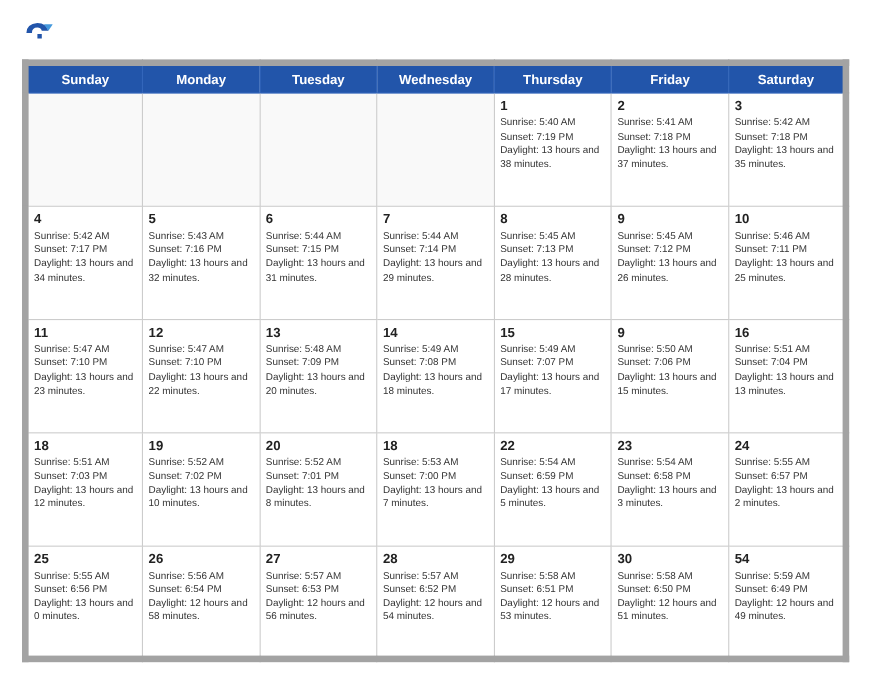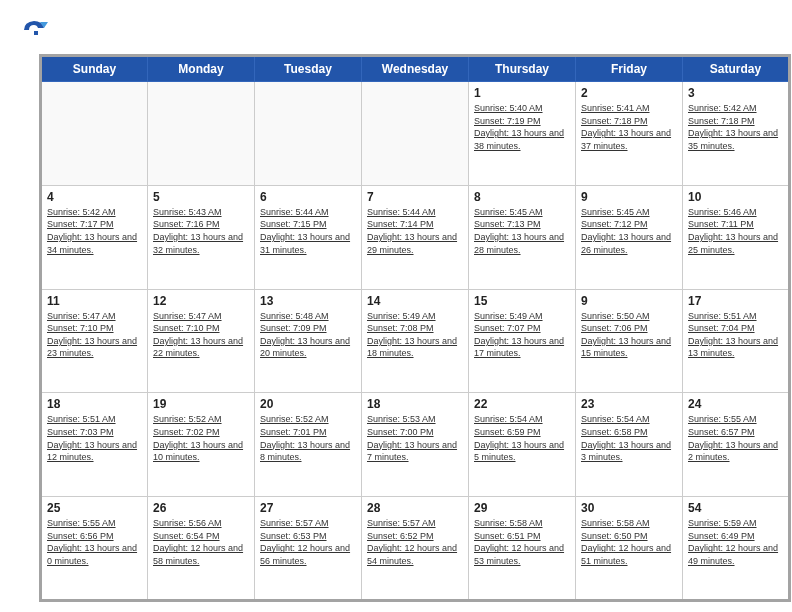--- a/index.html
+++ b/index.html
@@ -50,25 +50,24 @@
       font-weight: bold;
       color: #222;
       line-height: 1.1;
     }
     .location {
       font-size: 14px;
       color: #555;
     }
     .calendar {
       flex: 1;
-      border: 3px solid #a3a3a3;
+      border: 6px solid #a3a3a3;
       border-collapse: collapse;
       width: 100%;
       table-layout: fixed;
-      margin-left: 19px;
     }
     .calendar th {
       background-color: #2255aa;
       color: #fff;
       text-align: center;
       font-size: 12px;
       font-weight: bold;
       padding: 5px 2px;
       border: 1px solid #3366bb;
     }
@@ -90,21 +89,20 @@
       font-size: 12px;
       font-weight: bold;
       color: #222;
       margin-bottom: 2px;
       display: block;
     }
     .day-info {
       font-size: 9px;
       color: #333;
       line-height: 1.4;
-      text-decoration: underline;
     }
   </style>
 </head>
 <body>
 
 <div class="page">
   <div class="header">
     <div class="logo">
       <svg class="logo-icon" viewBox="0 0 28 28" xmlns="http://www.w3.org/2000/svg">
         <path d="M4 14 Q4 6 14 5 Q22 5 24 12 L18 12 Q17 9 14 9 Q9 9 9 14 Q9 19 14 19 L14 15 L18 15 L18 19 L14 19 Q9 19 9 14Z" fill="#2255aa"></path>
@@ -201,21 +199,21 @@
           </td>
           <td class="has-data">
             <span class="day-number">15</span>
             <div class="day-info">Sunrise: 5:49 AM<br>Sunset: 7:07 PM<br>Daylight: 13 hours and 17 minutes.</div>
           </td>
           <td class="has-data">
             <span class="day-number">9</span>
             <div class="day-info">Sunrise: 5:50 AM<br>Sunset: 7:06 PM<br>Daylight: 13 hours and 15 minutes.</div>
           </td>
           <td class="has-data">
-            <span class="day-number">17</span>
+            <span class="day-number">16</span>
             <div class="day-info">Sunrise: 5:51 AM<br>Sunset: 7:04 PM<br>Daylight: 13 hours and 13 minutes.</div>
           </td>
         </tr>
         <tr>
           <td class="has-data">
             <span class="day-number">18</span>
             <div class="day-info">Sunrise: 5:51 AM<br>Sunset: 7:03 PM<br>Daylight: 13 hours and 12 minutes.</div>
           </td>
           <td class="has-data">
             <span class="day-number">19</span>

